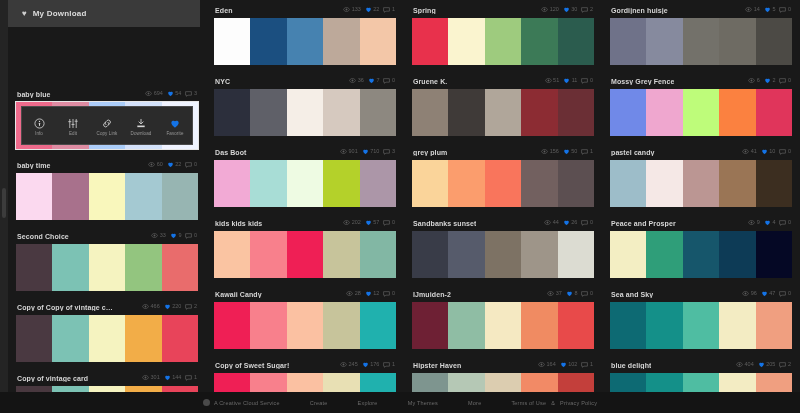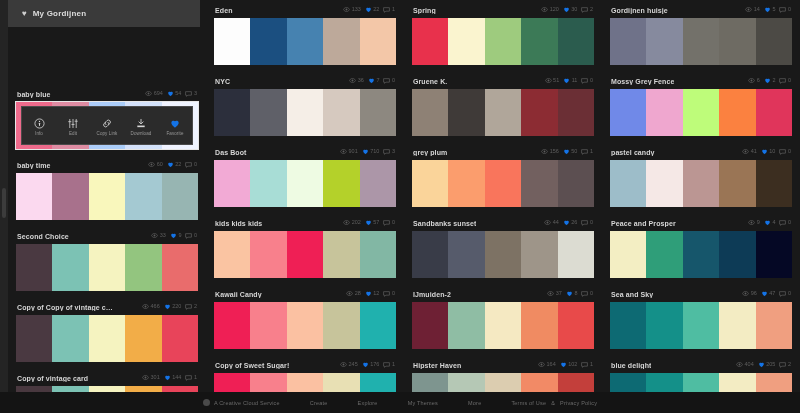--- a/index.html
+++ b/index.html
@@ -97,21 +97,21 @@
 <body>
 
 <div id="app">
 
   <div class="rail">
     <div class="rail-thumb"></div>
   </div>
 
   <div class="fav-header">
     <span class="heart">♥</span>
-    <span class="txt">My Gordijnen</span>
+    <span class="txt">My Download</span>
   </div>
 
   <div class="columns">
     <div class="col col-1">
         <div class="card hover-card">
           <div class="card-meta">
             <div class="card-title">baby blue</div>
             <div class="stats">
               <span class="stat views">
                 <span class="glyph"><svg width="7" height="5" viewBox="0 0 24 16" fill="none" stroke="#5e5e5e" stroke-width="2.4">

